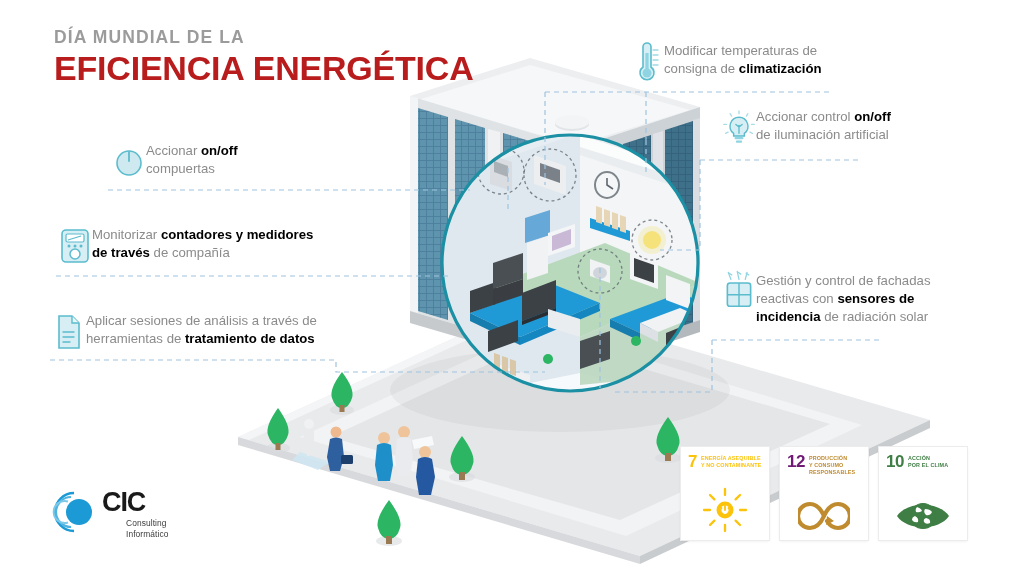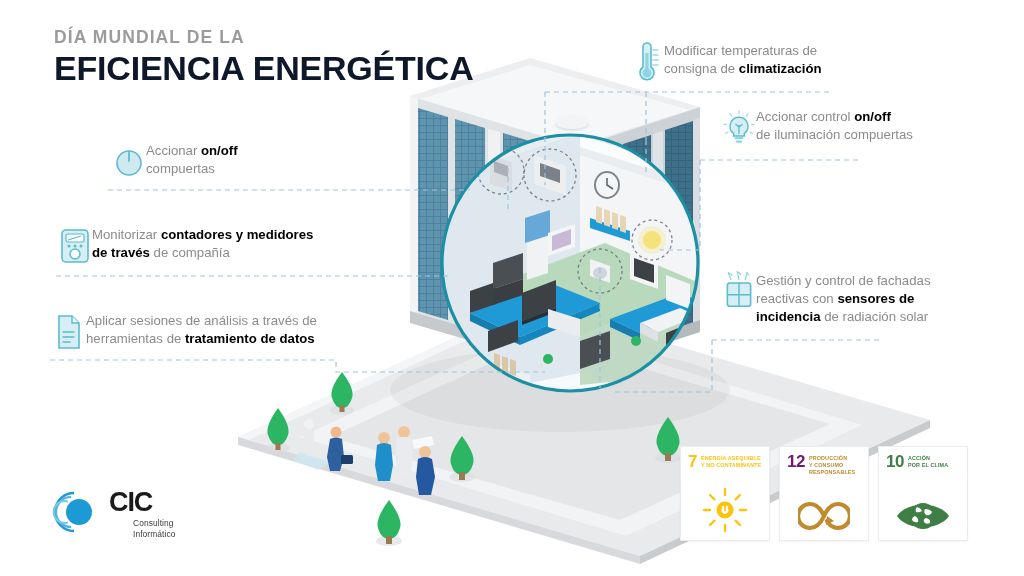--- a/index.html
+++ b/index.html
@@ -12,21 +12,21 @@
   #stage{position:absolute;inset:0;width:1024px;height:518px;}
 
   
   .title-block{position:absolute;left:54px;top:28px;}
   .title-top{
     font-size:17.5px;font-weight:bold;letter-spacing:1.1px;
     color:#9b9b9b;line-height:1.1;
   }
   .title-main{
     font-size:34px;font-weight:bold;letter-spacing:-0.2px;
-    color:#0f172a;line-height:1.08;margin-top:3px;
+    color:#b91c1c;line-height:1.08;margin-top:3px;
   }
 
   
   .callout{position:absolute;display:flex;align-items:flex-start;}
   .callout .ico{flex:0 0 auto;width:34px;height:40px;display:flex;align-items:center;justify-content:center;}
   .callout .txt{
     font-size:13.2px;color:#8b8b8b;line-height:1.38;
     font-family:"Liberation Sans", sans-serif;white-space:nowrap;
   }
   .callout .txt b{color:#000000;font-weight:bold;}
@@ -50,21 +50,21 @@
   }
   .sdg-head{display:flex;align-items:flex-start;gap:4px;}
   .sdg-num{font-size:17px;font-weight:bold;line-height:.95;letter-spacing:-.5px;}
   .sdg-txt{
     font-size:5.4px;font-weight:bold;line-height:1.32;letter-spacing:.15px;
     text-transform:uppercase;padding-top:1px;
   }
   .sdg-art{position:absolute;left:0;right:0;bottom:7px;display:flex;justify-content:center;}
 
   
-  .logo{position:absolute;left:52px;top:487px;display:flex;align-items:center;gap:7px;}
+  .logo{position:absolute;left:52px;top:487px;display:flex;align-items:center;}
   .logo-wordmark{display:flex;flex-direction:column;line-height:1;}
   .logo-cic{font-size:27px;font-weight:bold;color:#1a1a1a;letter-spacing:-1.1px;}
   .logo-sub{font-size:8.4px;color:#3c3c3c;line-height:1.22;margin-top:2px;letter-spacing:.1px;margin-left:24px;}
 </style>
 </head>
 <body>
 
 <div id="stage">
 
   <svg id="scene" width="1024" height="576" viewBox="0 0 1024 576" style="position:absolute;left:0;top:0;">
@@ -423,21 +423,21 @@
             <path d="M29 4 L27.2 6.6"></path>
           <path d="M2 16 H5"></path>
             <path d="M36 16 H33"></path>
             <path d="M4 26 L6.8 24.6"></path>
             <path d="M34 26 L31.2 24.6"></path>
         </g>
       </svg>
     </div>
     <div class="txt">
         <div><span>Accionar control </span><b>on/off</b></div>
-        <div><span>de iluminación compuertas</span></div>
+        <div><span>de iluminación artificial</span></div>
       </div>
   </div>
 
   <div class="callout c-facade">
     <div class="ico">
       <svg width="38" height="48" viewBox="0 0 38 48">
         <g stroke="#8ed4e2" stroke-width="1.4" stroke-linecap="round" fill="none">
           <path d="M7 2 L10 10"></path>
             <path d="M8 3 l3 2"></path>
           <path d="M17 1 L19 10"></path>

